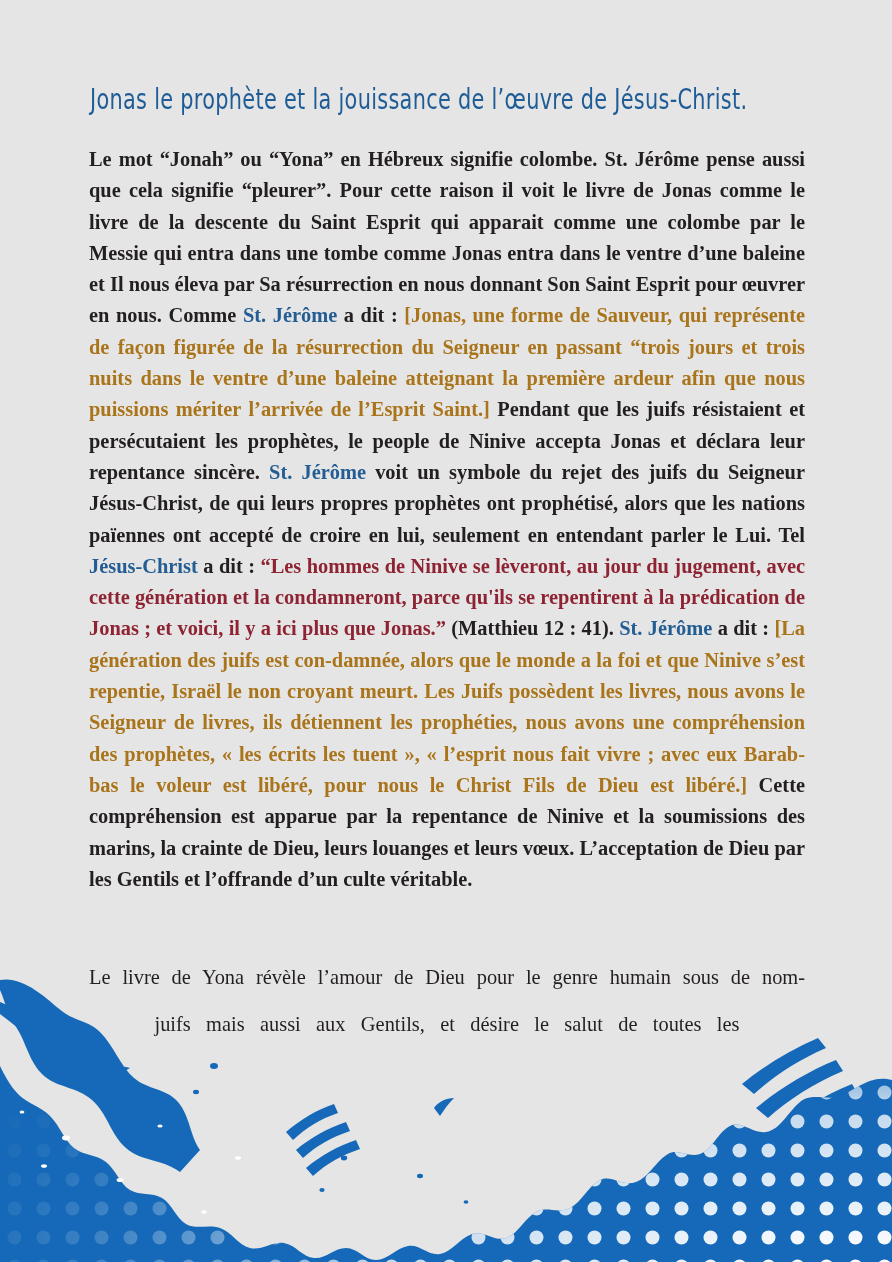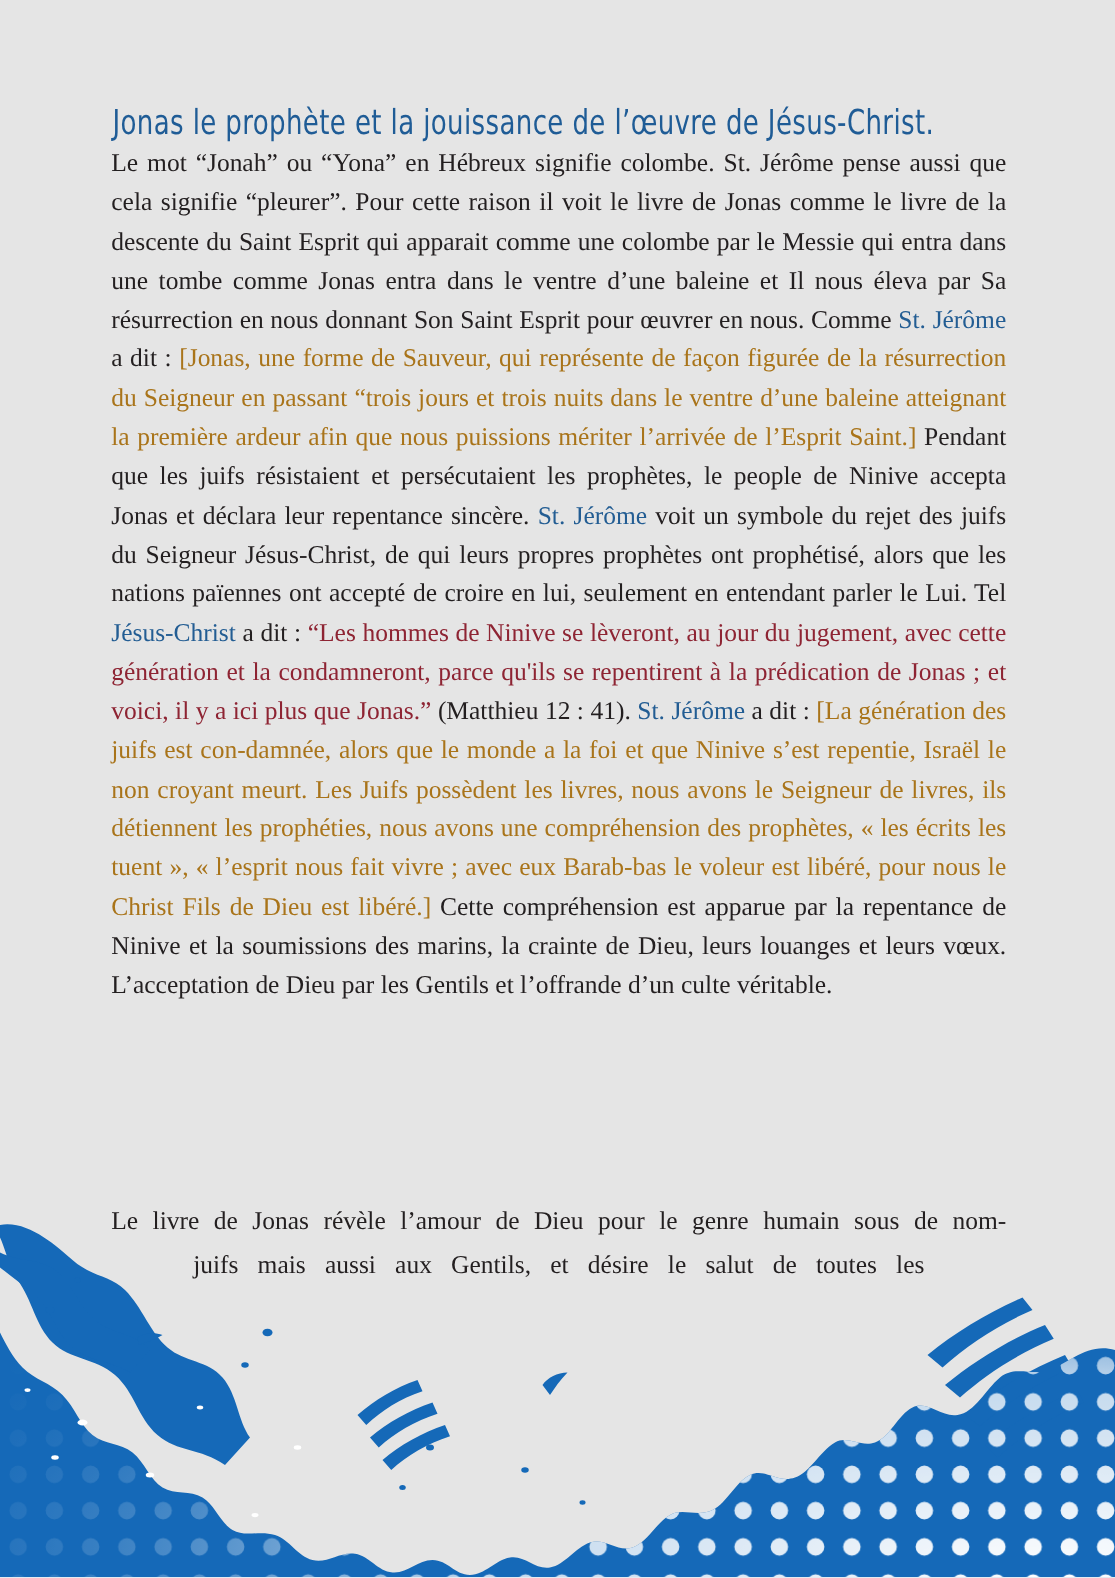--- a/index.html
+++ b/index.html
@@ -30,22 +30,23 @@
     color: #1f5c96;
     white-space: nowrap;
     transform: scaleY(1.28) scaleX(0.97);
     transform-origin: left top;
   }
 
   
   .body-col {
     position: absolute;
     left: 89px;
-    top: 116px;
+    top: 144px;
     width: 716px;
+    font-weight: bold;
   }
   .para {
     margin: 0;
     text-align: justify;
     text-justify: inter-word;
     font-size: 20.4px;
     line-height: 31.3px;
     color: #231f20;
     hyphens: manual;
   }
@@ -66,21 +67,21 @@
   .final-block .fline {
     display: block;
     text-align: center;
     font-size: 20.4px;
     line-height: 31.3px;
     color: #231f20;
     white-space: nowrap;
   }
   .final-block .fline.l1 { text-align: justify; text-align-last: justify; white-space: normal; }
   .final-block .fline.l2 { width: 690px; margin: 0 auto; }
-  .final-block .fline.l3 { width: 585px; margin: 4px auto; text-align: justify; text-align-last: justify; white-space: normal; }
+  .final-block .fline.l3 { width: 585px; margin: 16px auto; text-align: justify; text-align-last: justify; white-space: normal; }
   .final-block .fline.l4 { width: 520px; margin: 0 auto; }
 
   
   .art-bottom {
     position: absolute;
     left: 0;
     bottom: 0;
     width: 892px;
     height: 300px;
     z-index: 1;
@@ -93,21 +94,21 @@
 
 <div class="page">
 
   <div class="doc-title">Jonas le prophète et la jouissance de l’œuvre de Jésus-Christ.</div>
 
   <div class="body-col">
     <p class="para"><span style="color: rgb(35, 31, 32);">Le mot “Jonah” ou “Yona” en Hébreux signifie colombe. St. Jérôme pense aussi que cela signifie “pleurer”. Pour cette raison il voit le livre de Jonas comme le livre de la descente du Saint Esprit qui apparait comme une colombe par le Messie qui entra dans une tombe comme Jonas entra dans le ventre d’une baleine et Il nous éleva par Sa résurrection en nous donnant Son Saint Esprit pour œuvrer en nous. Comme </span><span class="c-blue" style="color: rgb(35, 93, 147);">St. Jérôme</span><span style="color: rgb(35, 31, 32);"> a dit : </span><span class="c-gold" style="color: rgb(169, 116, 26);">[Jonas, une forme de Sauveur, qui représente de façon figurée de la résurrection du Seigneur en passant “trois jours et trois nuits dans le ventre d’une baleine atteignant la première ardeur afin que nous puissions mériter l’arrivée de l’Esprit Saint.]</span><span style="color: rgb(35, 31, 32);"> Pendant que les juifs résistaient et persécutaient les prophètes, le people de Ninive accepta Jonas et déclara leur repentance sincère. </span><span class="c-blue" style="color: rgb(35, 93, 147);">St. Jérôme</span><span style="color: rgb(35, 31, 32);"> voit un symbole du rejet des juifs du Seigneur Jésus-Christ, de qui leurs propres prophètes ont prophétisé, alors que les nations païennes ont accepté de croire en lui, seulement en entendant parler le Lui. Tel </span><span class="c-blue" style="color: rgb(35, 93, 147);">Jésus-Christ</span><span style="color: rgb(35, 31, 32);"> a dit : </span><span class="c-maroon" style="color: rgb(142, 36, 51);">“Les hommes de Ninive se lèveront, au jour du jugement, avec cette génération et la condamneront, parce qu'ils se repentirent à la prédication de Jonas ; et voici, il y a ici plus que Jonas.”</span><span style="color: rgb(35, 31, 32);"> (Matthieu 12 : 41). </span><span class="c-blue" style="color: rgb(35, 93, 147);">St. Jérôme</span><span style="color: rgb(35, 31, 32);"> a dit : </span><span class="c-gold" style="color: rgb(169, 116, 26);">[La génération des juifs est con-damnée, alors que le monde a la foi et que Ninive s’est repentie, Israël le non croyant meurt. Les Juifs possèdent les livres, nous avons le Seigneur de livres, ils détiennent les prophéties, nous avons une compréhension des prophètes, « les écrits les tuent », « l’esprit nous fait vivre ; avec eux Barab-bas le voleur est libéré, pour nous le Christ Fils de Dieu est libéré.]</span><span style="color: rgb(35, 31, 32);"> Cette compréhension est apparue par la repentance de Ninive et la soumissions des marins, la crainte de Dieu, leurs louanges et leurs vœux. L’acceptation de Dieu par les Gentils et l’offrande d’un culte véritable.</span></p>
   </div>
 
   <div class="final-block">
-    <span class="fline l1">Le livre de Jonas révèle l’amour de Dieu pour le genre humain sous de nom-</span>
+    <span class="fline l1">Le livre de Yona révèle l’amour de Dieu pour le genre humain sous de nom-</span>
     <span class="fline l3">juifs mais aussi aux Gentils, et désire le salut de toutes les</span>
   </div>
 
   <div class="art-bottom">
     <svg viewBox="0 0 892 300" preserveAspectRatio="none" xmlns="http://www.w3.org/2000/svg" aria-hidden="true">
       <defs>
 
         <radialGradient id="htg" cx="95%" cy="100%" r="115%">
           <stop offset="0%" stop-color="#ffffff" stop-opacity="1"></stop>
           <stop offset="45%" stop-color="#ffffff" stop-opacity="0.75"></stop>

